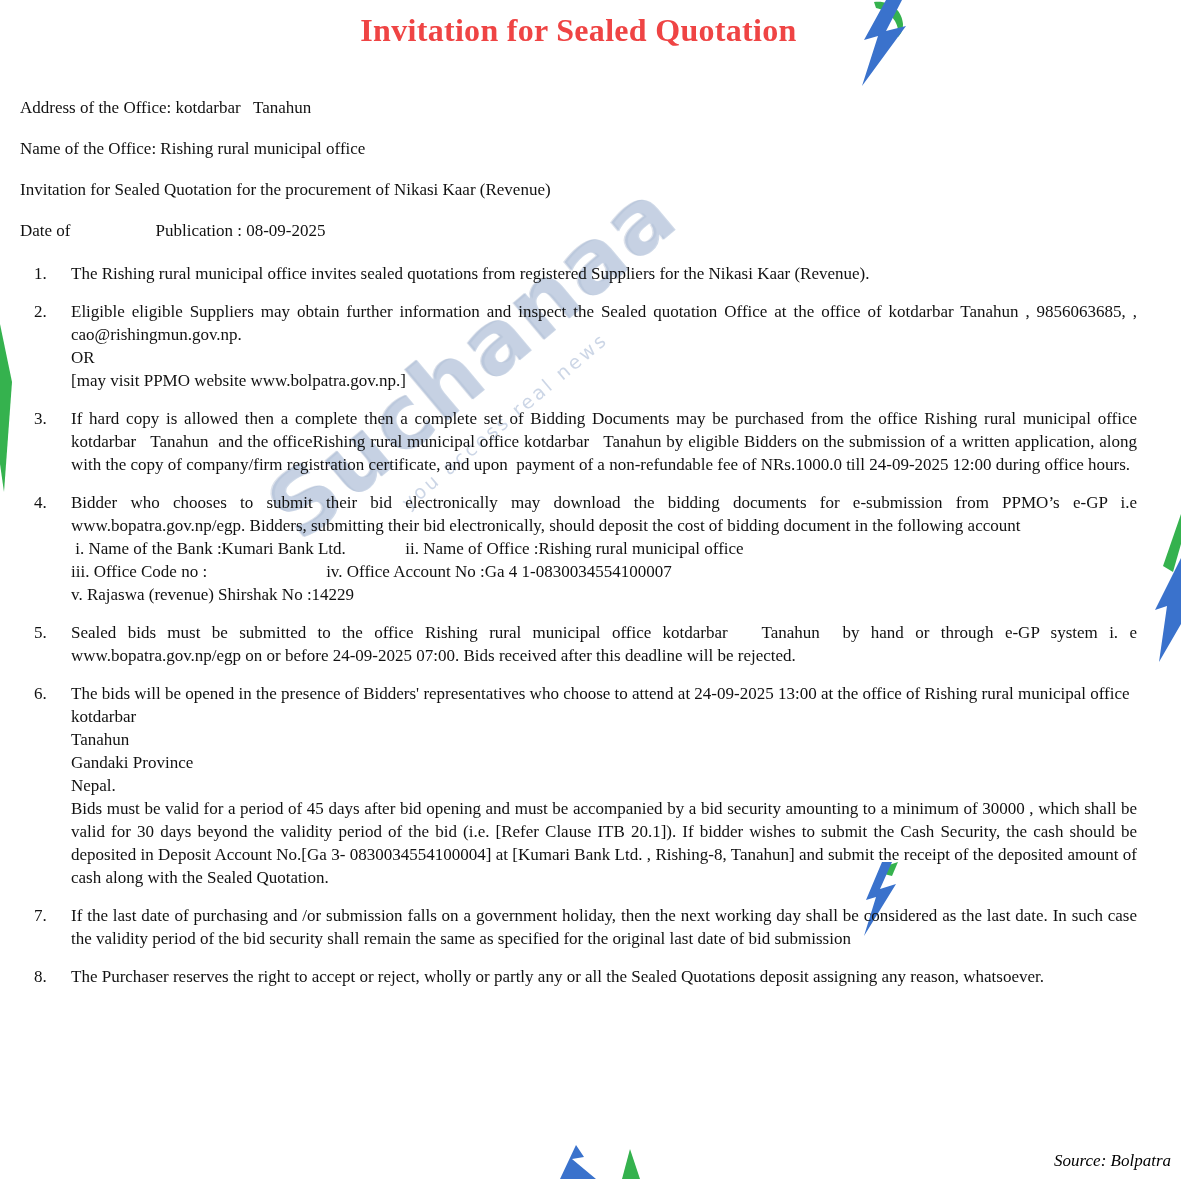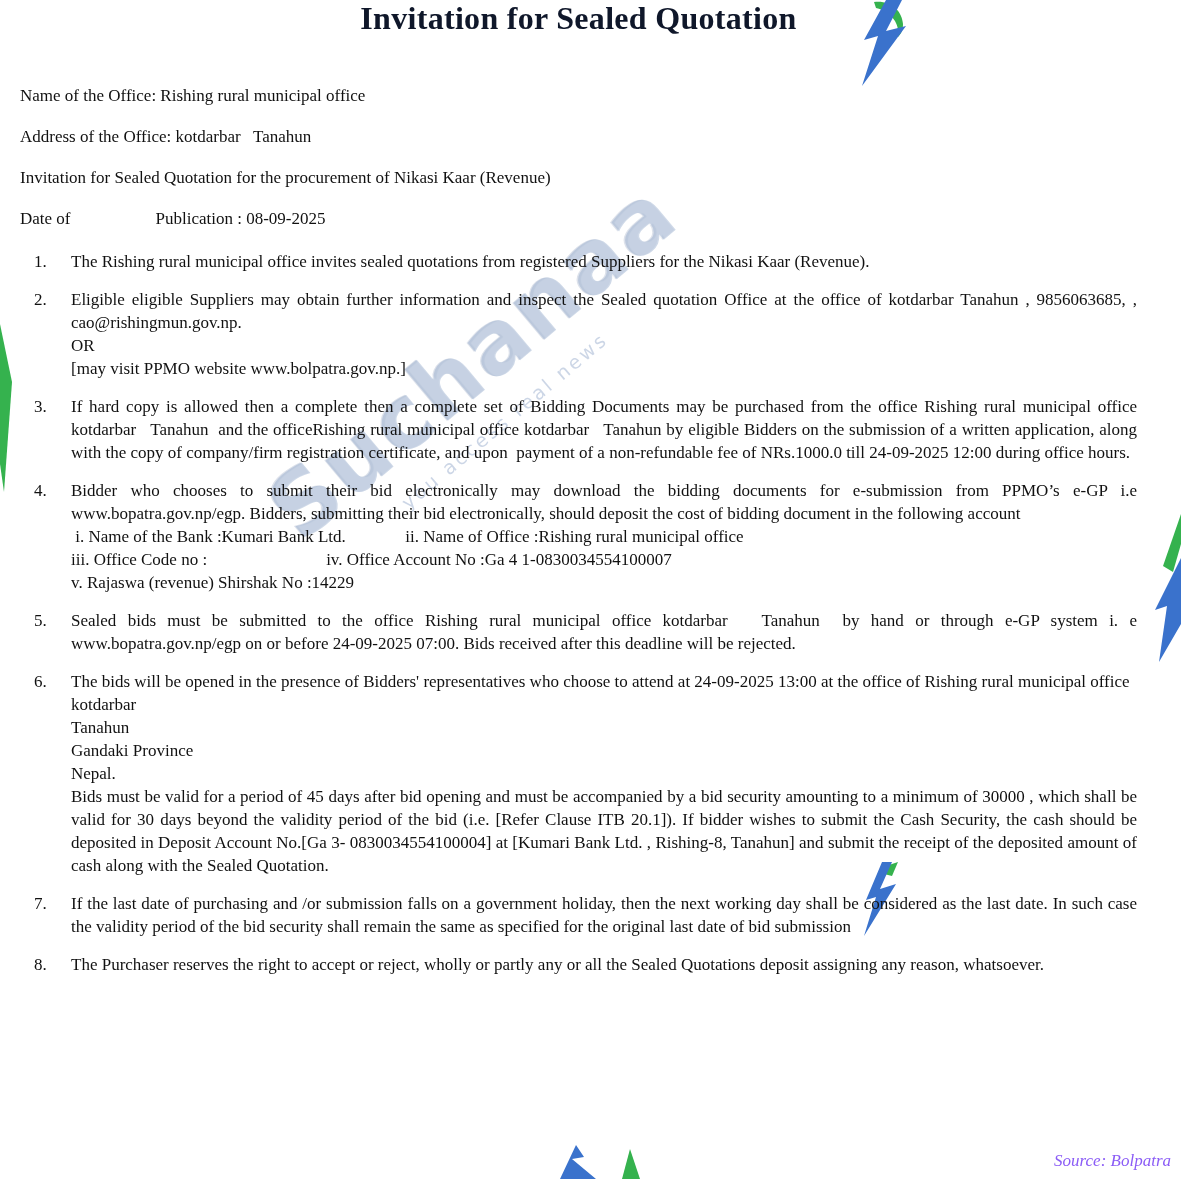--- a/index.html
+++ b/index.html
@@ -10,43 +10,43 @@
     background: #ffffff;
     font-family: "Liberation Serif", serif;
     color: #111111;
     overflow: hidden;
   }
   .content { position: relative; z-index: 2; padding: 0 44px 0 20px; }
   .doc-title {
     text-align: center;
     font-weight: bold;
     font-size: 32px;
-    margin: 0 0 0 0;
+    margin: 12px 0 0 0;
     letter-spacing: 0.3px;
-    color: #0f172a;
+    color: #ef4444;
   }
   .header-block { margin-top: 49px; }
   .header-line {
     font-size: 17px;
     line-height: 20px;
     margin: 0 0 21px 0;
     white-space: pre-wrap;
   }
   .terms-list { margin-top: 21px; }
   .item { display: flex; margin-bottom: 15px; font-size: 17px; line-height: 23px; }
   .item .num { flex: 0 0 51px; box-sizing: border-box; padding-left: 14px; }
   .item .txt { flex: 1 1 auto; white-space: pre-wrap; text-align: justify; }
   .source {
     position: absolute;
     right: 10px;
     bottom: 8px;
     z-index: 3;
     font-style: italic;
     font-size: 17px;
-    color: #8b5cf6;
+    color: #000000;
     margin-left: 44px;
   }
   .watermark {
     position: absolute;
     left: 235px;
     top: 315px;
     width: 470px;
     z-index: 1;
     transform: rotate(-40deg);
     transform-origin: center center;
@@ -108,22 +108,22 @@
   <div class="watermark">
     <div class="wm-text">Suchanaa</div>
     <div class="wm-tagline">you access real news</div>
   </div>
 
   <div class="content">
 
     <h1 class="doc-title">Invitation for Sealed Quotation</h1>
 
     <div class="header-block">
+      <p class="header-line">Address of the Office: kotdarbar   Tanahun</p>
       <p class="header-line">Name of the Office: Rishing rural municipal office</p>
-      <p class="header-line">Address of the Office: kotdarbar   Tanahun</p>
       <p class="header-line">Invitation for Sealed Quotation for the procurement of Nikasi Kaar (Revenue)</p>
       <p class="header-line">Date of                    Publication : 08-09-2025</p>
     </div>
 
     <div class="terms-list">
 
       <div class="item">
         <span class="num">1.</span>
         <span class="txt">The Rishing rural municipal office invites sealed quotations from registered Suppliers for the Nikasi Kaar (Revenue).</span>
       </div>

